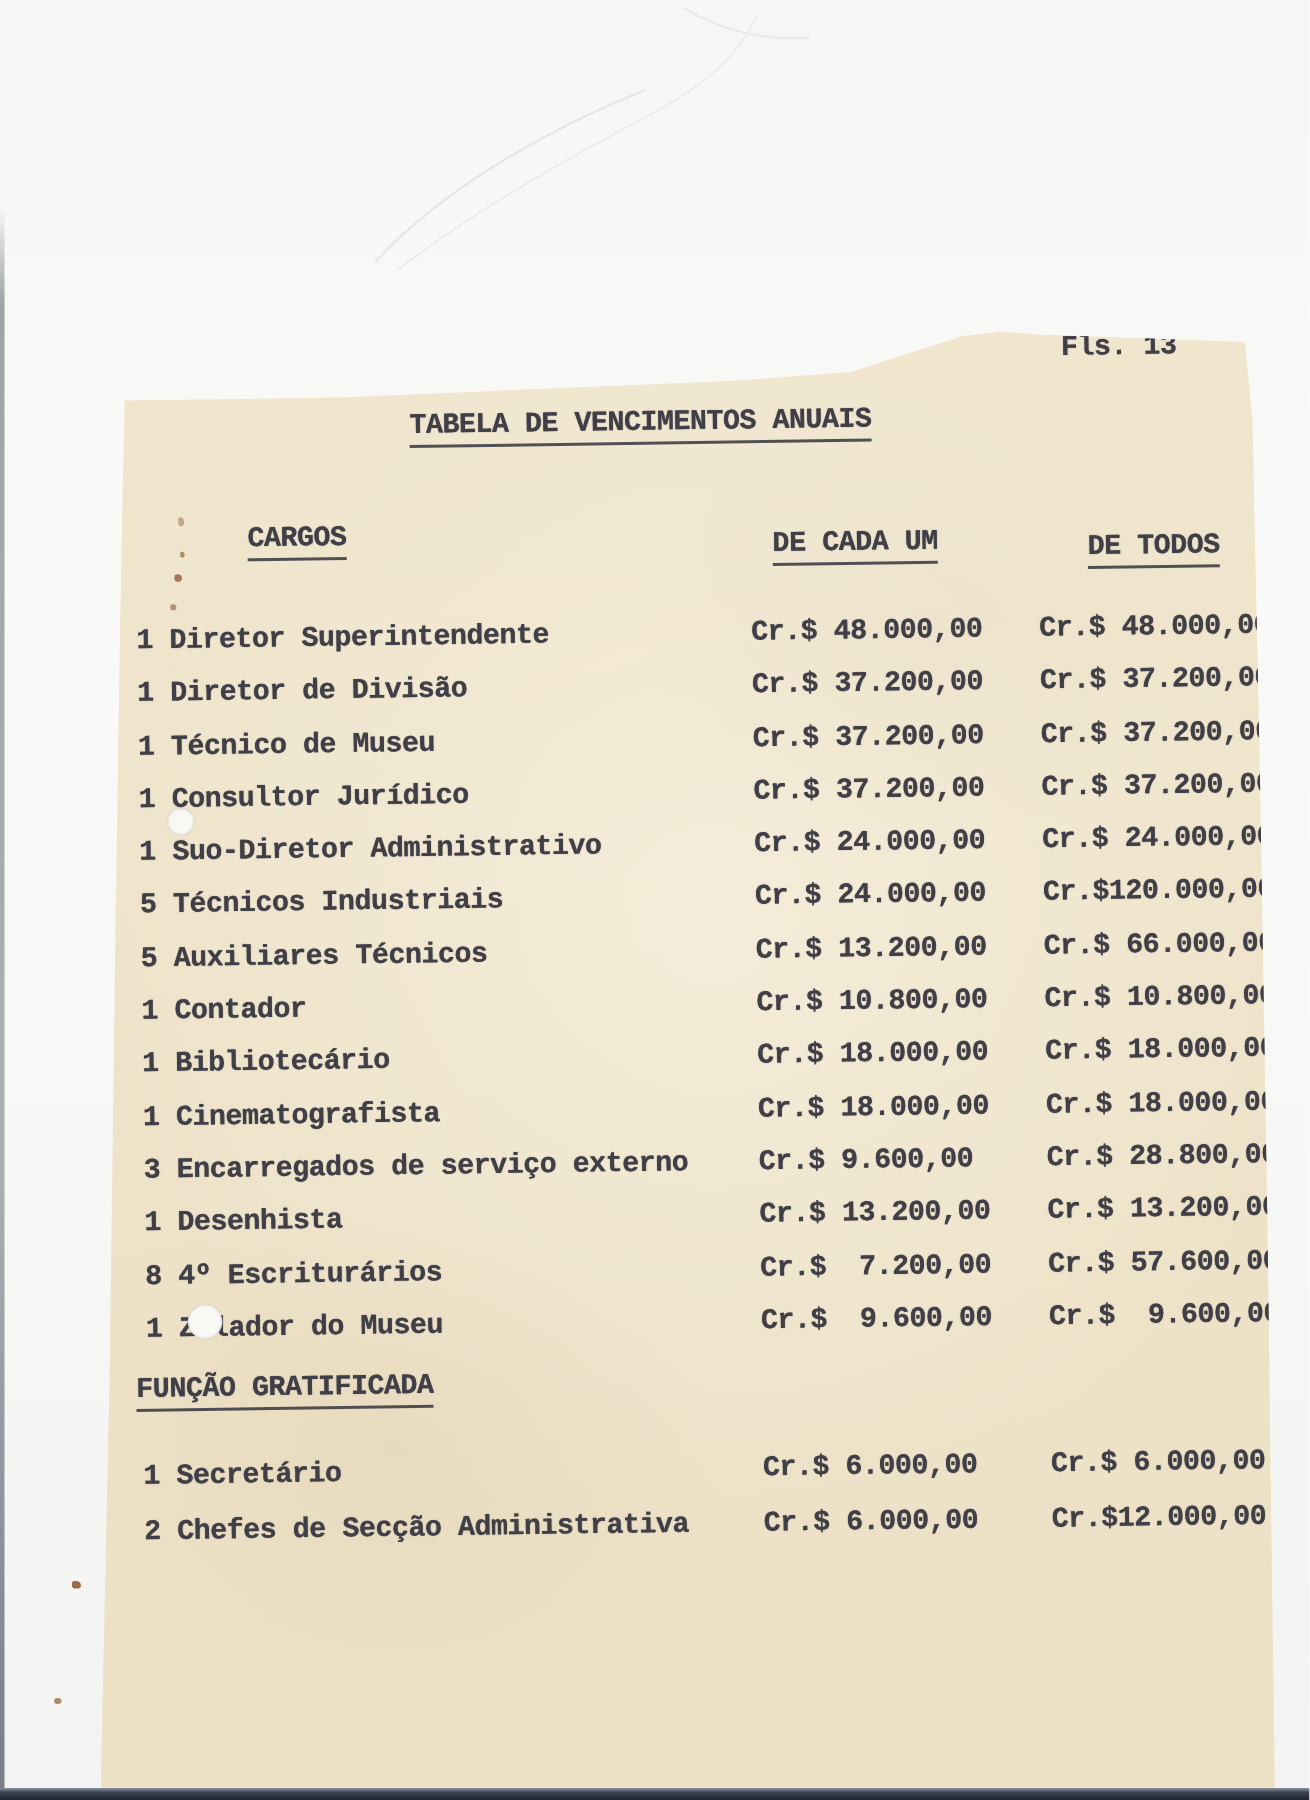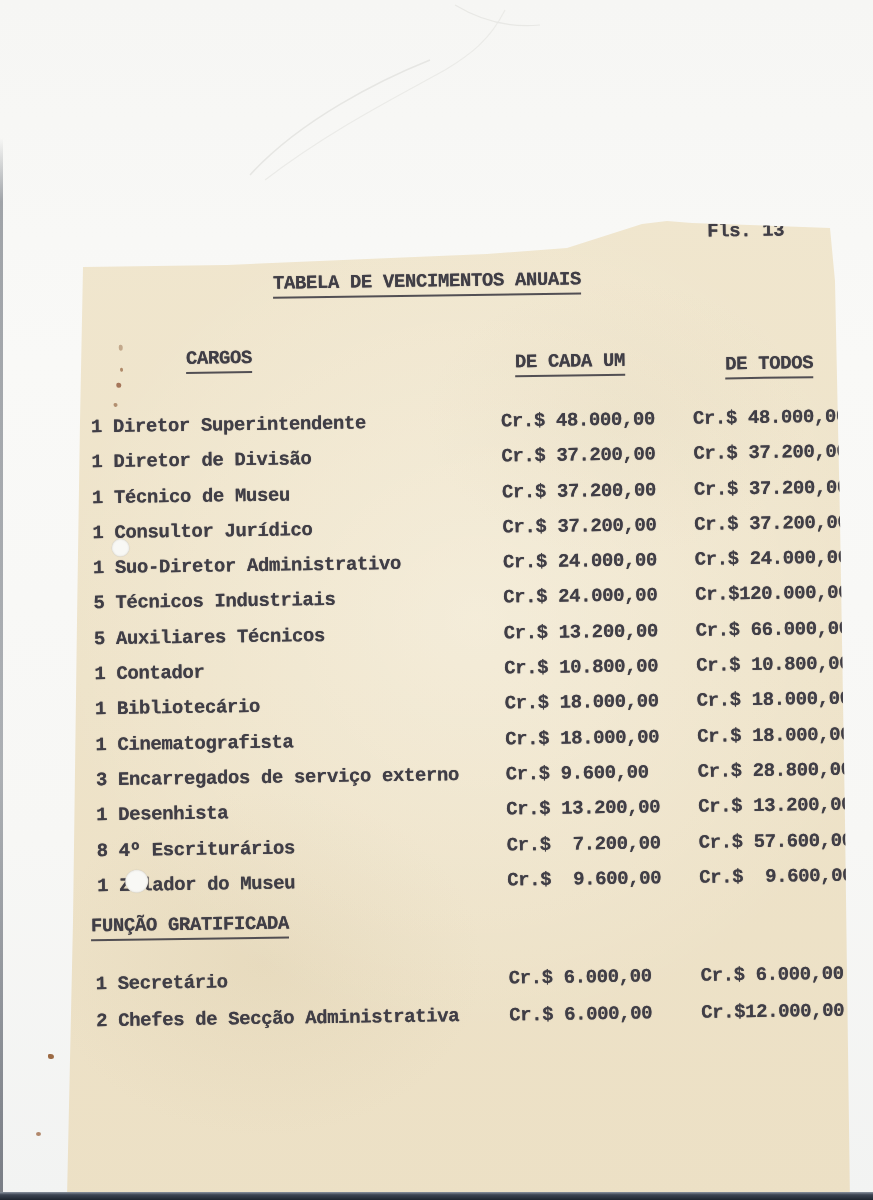--- a/index.html
+++ b/index.html
@@ -34,21 +34,21 @@
   .content{
     position:absolute;left:0;top:0;width:786px;height:990px;
     transform:rotate(-0.8deg);transform-origin:40px 0;
     color:#403e46;font-weight:700;font-size:19px;letter-spacing:-0.4px;
     text-shadow:0 0 0.7px rgba(62,60,68,.85);
   }
   .abs{position:absolute;white-space:pre;}
   .ul{border-bottom:2px solid rgba(64,62,70,.9);padding-bottom:2px;display:inline-block;}
   .folio{left:640px;top:8px;}
   .title{left:205px;top:54px;}
-  .hdr-cargos{left:117px;top:128px;}
+  .hdr-cargos{left:96px;top:128px;}
   .hdr-each{left:446px;top:136px;}
   .hdr-total{left:656px;top:141px;}
   .rows{position:absolute;left:0;top:195px;width:786px;}
   .row{position:relative;height:35.3px;}
   .row span{position:absolute;top:0;white-space:pre;}
   .cargo{left:21px;}
   .c2{left:431px;}
   .c3{left:623px;}
   .sec-title{left:14px;top:694px;}
   .sec-rows{position:absolute;left:0;top:752px;width:786px;}

